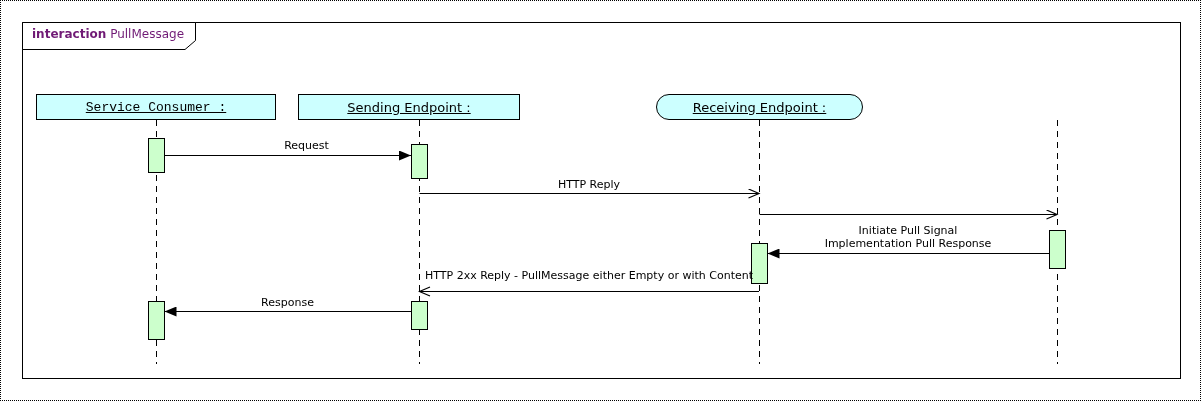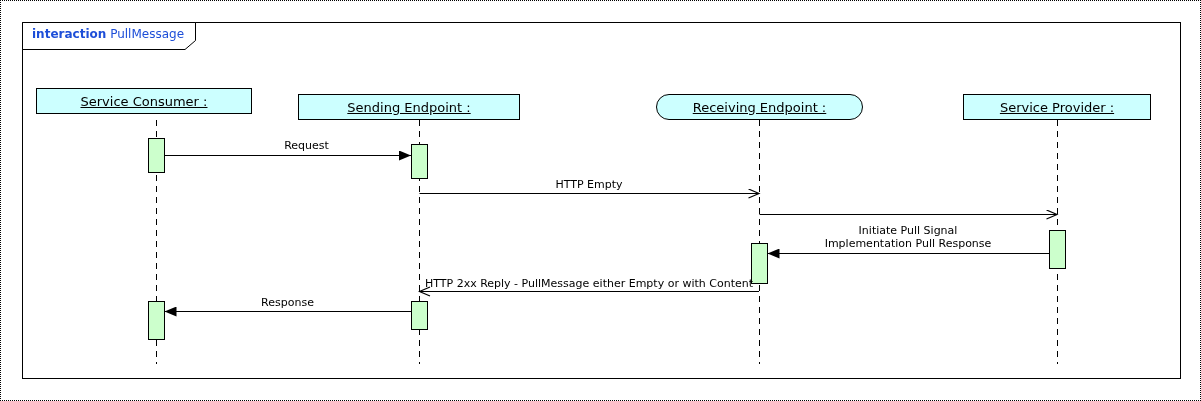--- a/index.html
+++ b/index.html
@@ -8,43 +8,43 @@
     width:1201px; height:401px;
     box-sizing:border-box;
     border:1px dotted #000;
     background:#fff;
     font-family:"DejaVu Sans", sans-serif;
     overflow:hidden;
   }
   .layer { position:absolute; left:0; top:0; }
   .frame-title {
     position:absolute; left:31px; top:26px;
-    font-size:12px; color:#1d4ed8; white-space:nowrap;
+    font-size:12px; color:#701a75; white-space:nowrap;
   }
   .frame-title .kw { font-weight:bold; }
   .participant {
     position:absolute; height:26px; box-sizing:border-box;
     background:#ccffff; border:1px solid #000;
     display:flex; align-items:center; justify-content:center;
     font-size:13px; color:#000;
   }
   .participant span { text-decoration:underline; white-space:nowrap; }
-  .p-sc { left:35px;  top:87px; width:216px; }
+  .p-sc { left:35px;  top:93px; width:240px;font-family:Liberation Mono, monospace; }
   .p-se { left:297px; top:93px; width:222px; }
   .p-re { left:655px; top:93px; width:207px;border-radius:13px; }
   .p-sp { left:962px; top:93px; width:188px; }
   .msg-label {
     position:absolute; text-align:center;
     font-size:11px; color:#000; white-space:nowrap;
   }
   .m-request  { left:163px; top:138px; width:247px;margin-left:19px; }
   .m-httppost { left:418px; top:177px; width:340px; }
   .m-initiate { left:758px; top:198px; width:298px;margin-top:25px; }
   .m-implresp { left:766px; top:236px; width:282px;text-align:center; }
-  .m-http2xx  { left:416px; top:276px; width:344px; }
+  .m-http2xx  { left:416px; top:268px; width:344px; }
   .m-response { left:163px; top:295px; width:247px; }
 </style>
 </head>
 <body>
 
 <div class="canvas">
 
   <svg class="layer" width="1201" height="401" viewBox="0 0 1201 401">
     <defs>
       <marker id="arrowFilled" markerUnits="userSpaceOnUse" markerWidth="13" markerHeight="10" refX="12" refY="5" orient="auto">
@@ -86,24 +86,21 @@
 
   <div class="participant p-sc">
     <span>Service Consumer :</span>
   </div>
   <div class="participant p-se">
     <span>Sending Endpoint :</span>
   </div>
   <div class="participant p-re">
     <span>Receiving Endpoint :</span>
   </div>
-  <div class="participant p-sp">
-    <span>Service Provider :</span>
-  </div>
 
   <div class="msg-label m-request">Request</div>
-  <div class="msg-label m-httppost">HTTP Empty</div>
+  <div class="msg-label m-httppost">HTTP Reply</div>
   <div class="msg-label m-initiate">Initiate Pull Signal</div>
   <div class="msg-label m-implresp">Implementation Pull Response</div>
   <div class="msg-label m-http2xx">HTTP 2xx Reply - PullMessage either Empty or with Content</div>
   <div class="msg-label m-response">Response</div>
 
 </div>
 
 </body></html>

